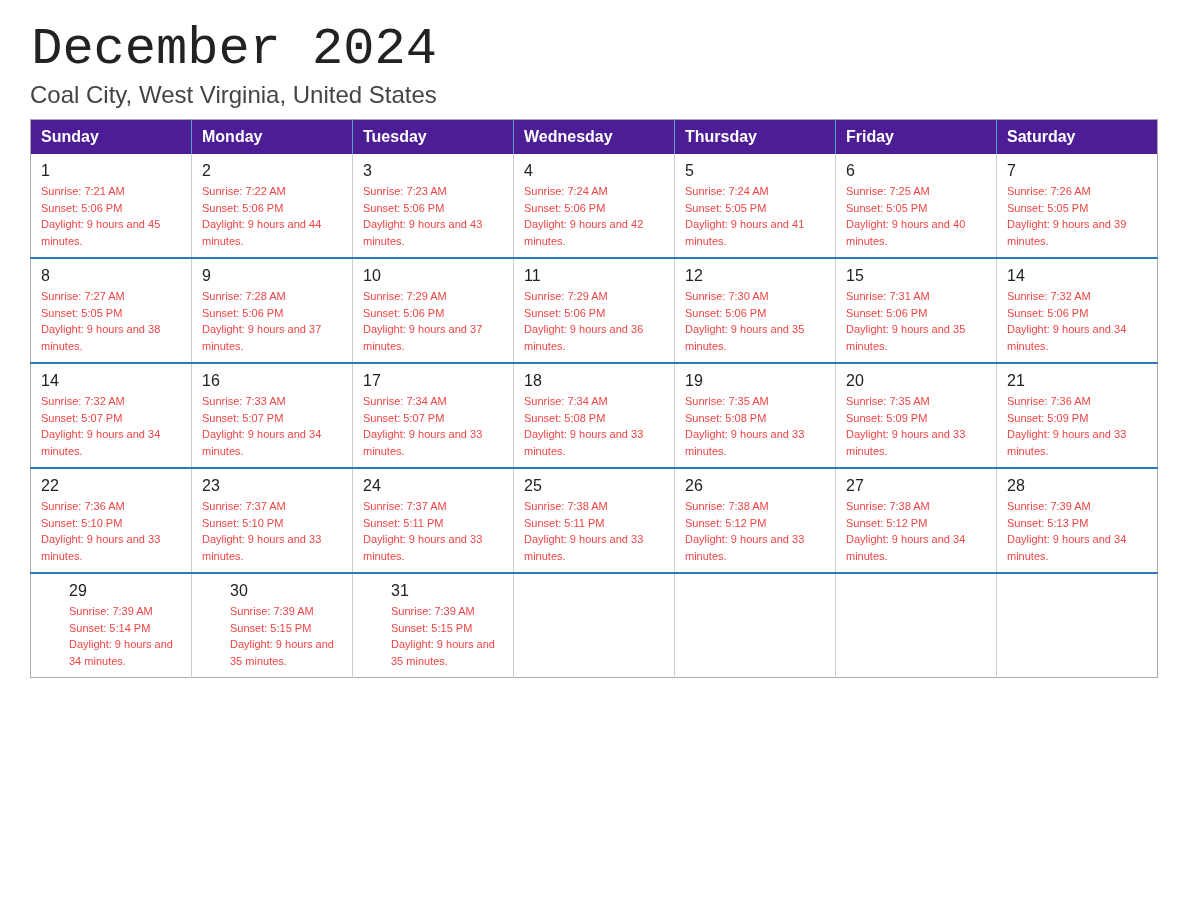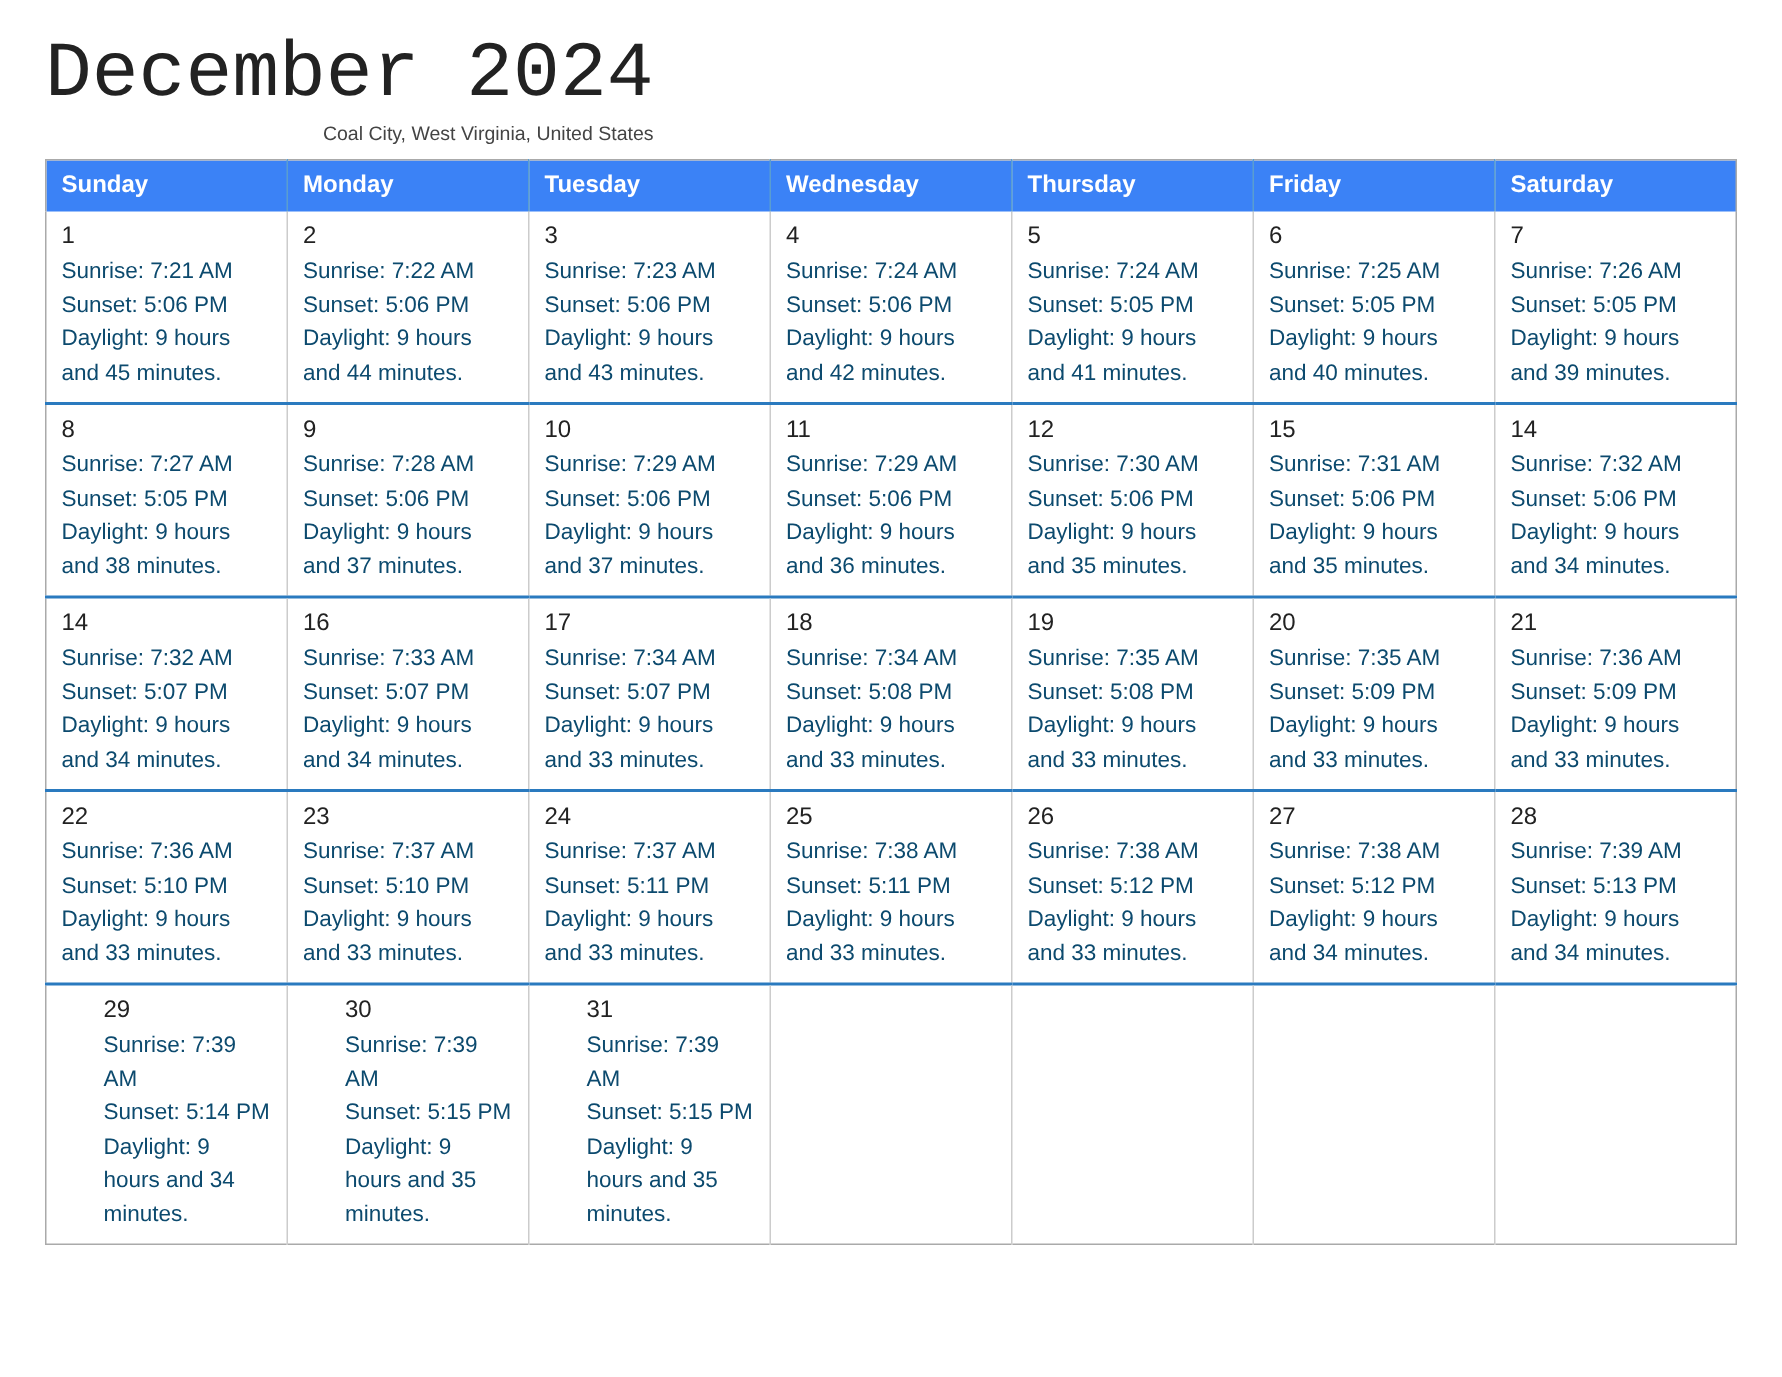--- a/index.html
+++ b/index.html
@@ -43,31 +43,31 @@
     .title-area {
       text-align: right;
     }
     .month-title {
       font-size: 52px;
       font-weight: normal;
       color: #222;
       font-family: Liberation Mono, monospace;
     }
     .location-title {
-      font-size: 13px;
+      font-size: 24px;
       color: #444;
       margin-top: 2px;
     }
     .calendar-table {
       width: 100%;
       border-collapse: collapse;
       border: 1px solid #aaa;
     }
     .calendar-table th {
-      background-color: #3b82f6;
+      background-color: #4c1d95;
       color: #fff;
       font-size: 16px;
       font-weight: bold;
       padding: 8px 10px;
       text-align: left;
       border-right: 1px solid #5a9dd0;
     }
     .calendar-table th:last-child { border-right: none; margin-left: 17px; }
     .calendar-table td {
       vertical-align: top;
@@ -82,22 +82,22 @@
     .calendar-table td:last-child { border-right: none; }
     .calendar-table tr:last-child td { border-bottom: none; padding-left: 38px; }
     .day-number {
       font-size: 16px;
       font-weight: normal;
       color: #222;
       display: block;
       margin-bottom: 3px;
     }
     .day-info {
-      font-size: 15px;
-      color: #0c4a6e;
+      font-size: 11px;
+      color: #ef4444;
       line-height: 1.5;
     }
     .empty-cell {
       background: #fff;
     }
   </style>
 </head>
 <body>
 
 <div class="header-area">

